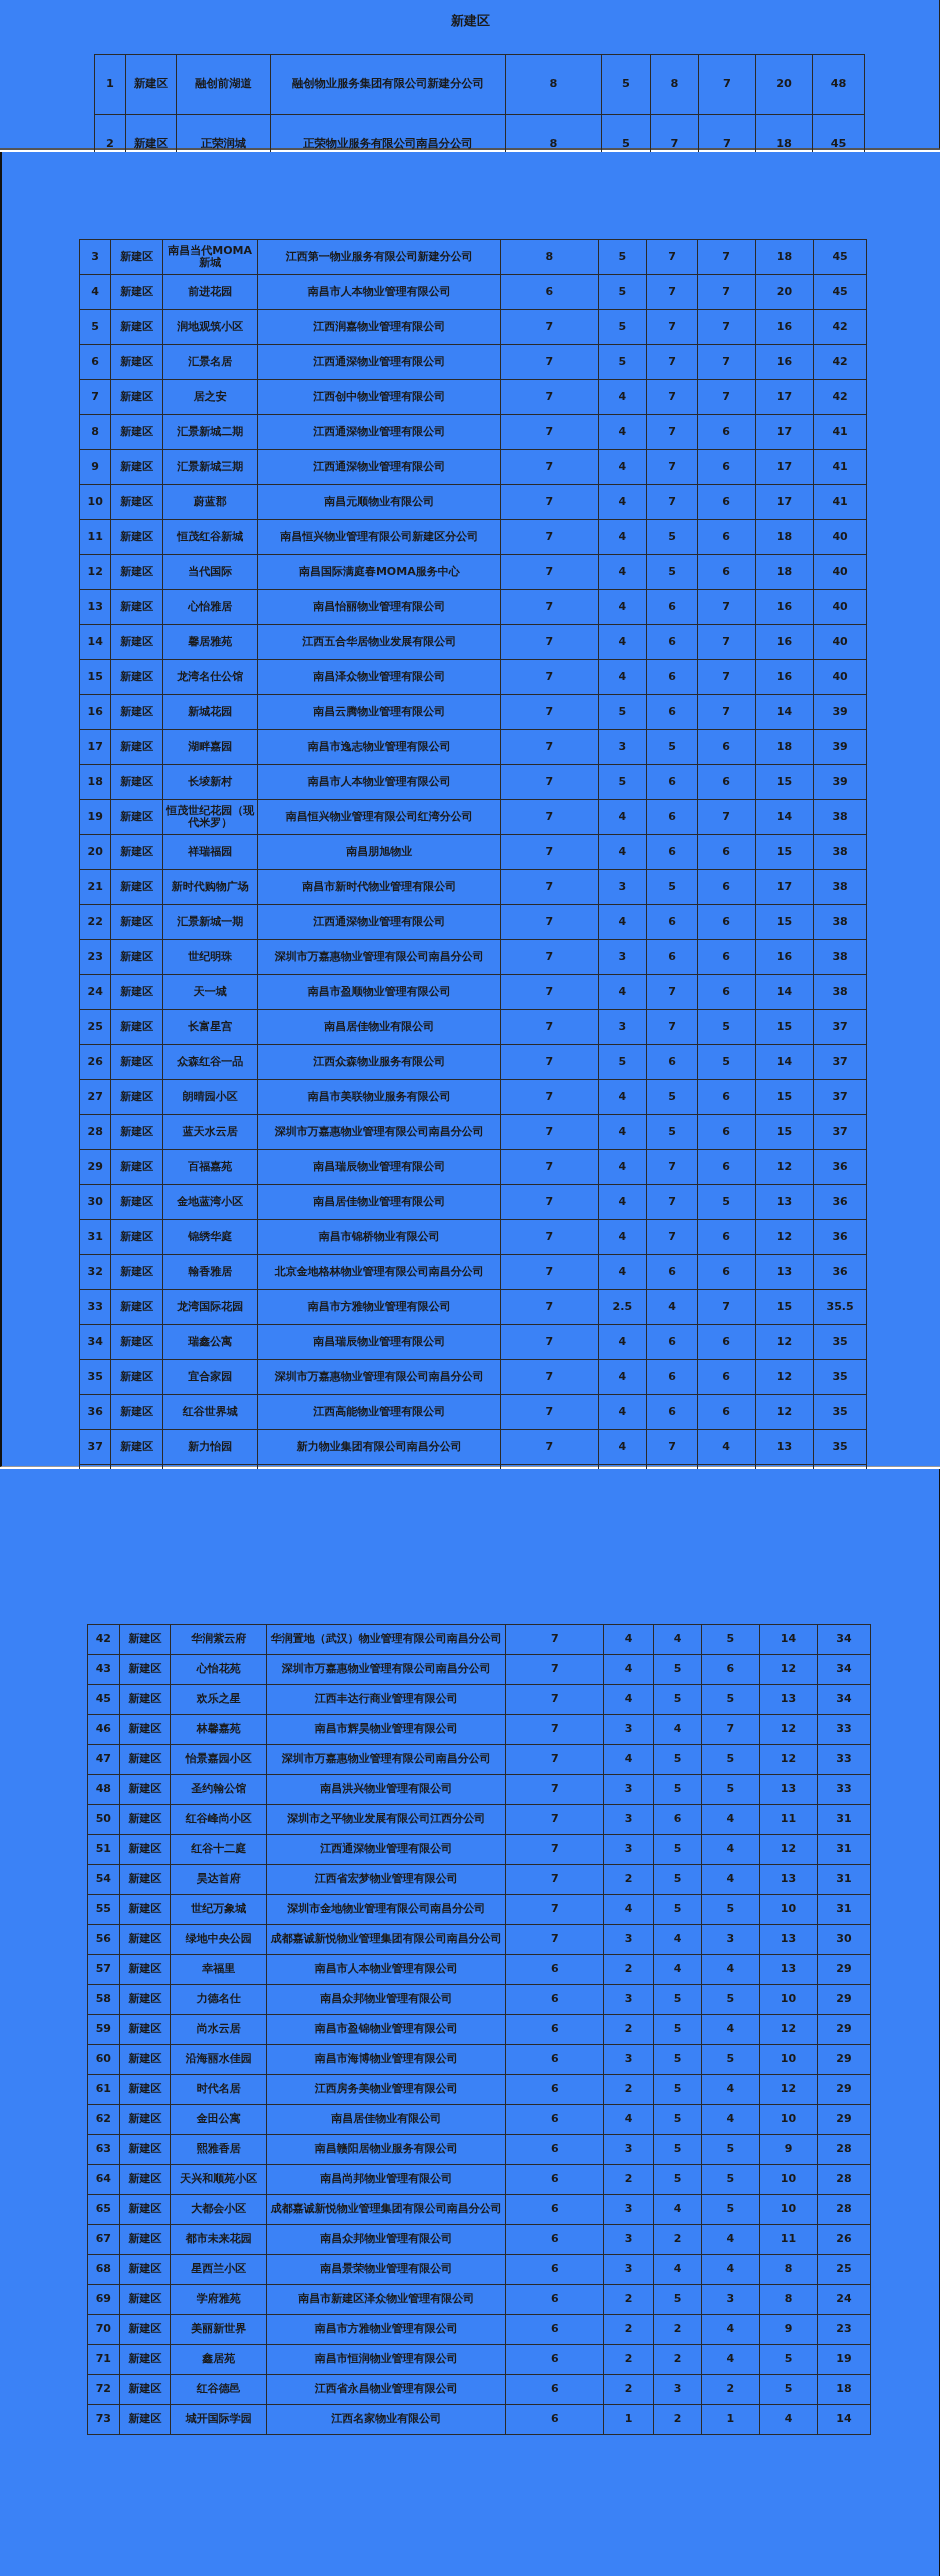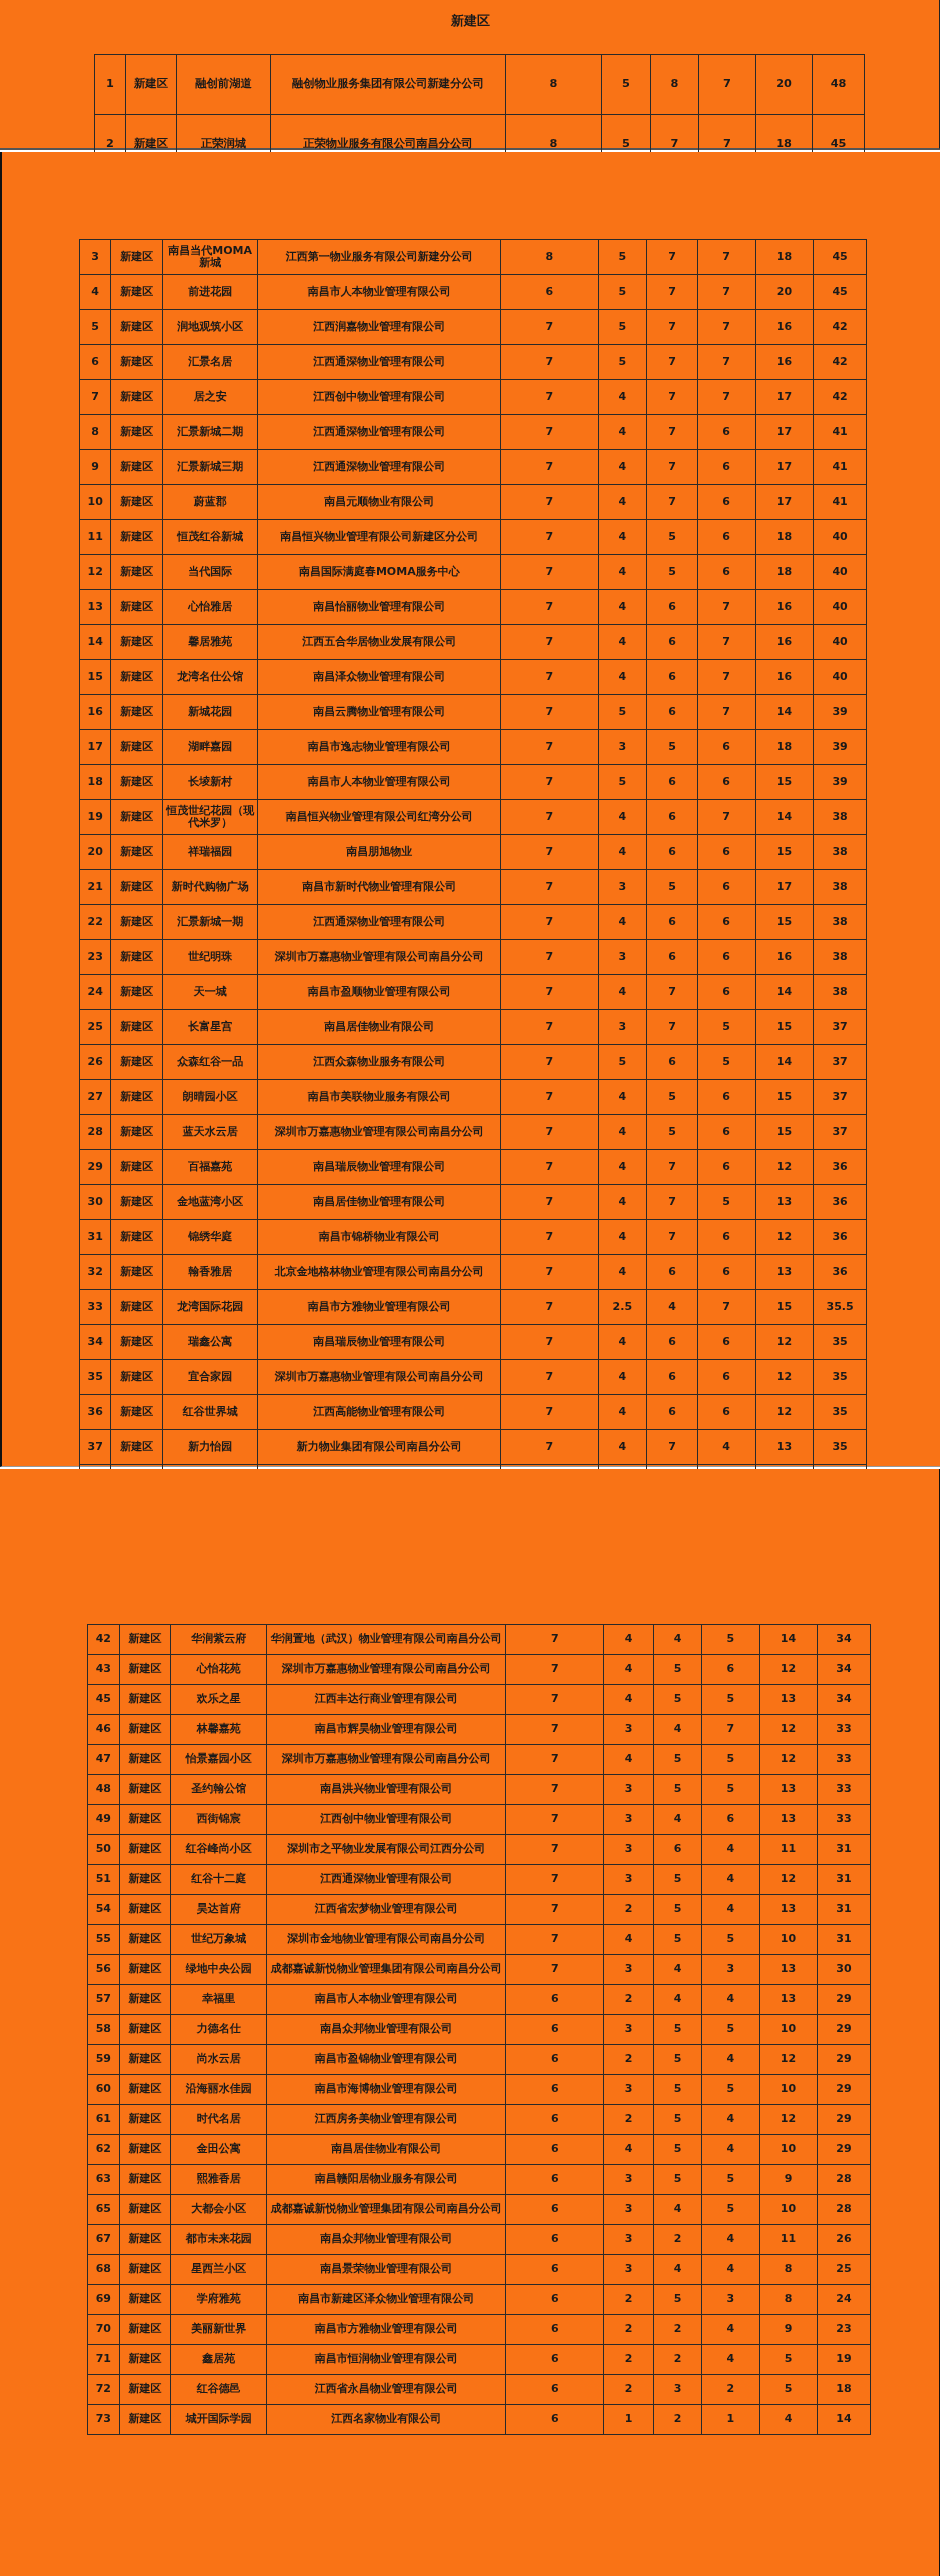--- a/index.html
+++ b/index.html
@@ -1,18 +1,18 @@
 <!DOCTYPE html>
 <html style="font-size:14px"><head>
 <meta charset="utf-8">
 <style>
   html, body { margin:0; padding:0; background:#ffffff; }
   body { width:941px; height:2576px; position:relative; overflow:hidden;
          font-family:"DejaVu Sans", "Liberation Sans", sans-serif; color:#1a1a1a; }
-  .page { position:absolute; background:#f97316; box-sizing:border-box;padding-left:32px; }
+  .page { position:absolute; background:#3b82f6; box-sizing:border-box;padding-left:32px; }
   #page1 { left:0; top:0; width:941px; height:150px; border-bottom:2.6px solid #555; border-right:2.6px solid #222; }
   #page2 { left:0; top:152px; width:941px; height:1315px; border-left:2.6px solid #111; border-bottom:1.7px solid #999; }
   #page3 { left:0; top:1469px; width:941px; height:1107px; border-right:2.6px solid #111; }
   .page-title { position:absolute; left:0; width:941px; text-align:center; font-size:13px; font-weight:bold; top:12.2px; }
   table { position:absolute; border-collapse:collapse; table-layout:fixed; }
   td { border:1.3px solid #2a2a2a; text-align:center; vertical-align:middle; font-size:11px; padding:0 1.7px; overflow:hidden; line-height:12.2px; }
   #t1 { left:94px; top:54px; width:771px; }
   #t1 td { height:59px; font-size:11.3px; font-weight:bold; }
   #t2 { left:77px; top:87px; width:788px; }
   #t2 td { height:34px; }
@@ -635,32 +635,20 @@
           <td>圣约翰公馆</td>
           <td>南昌洪兴物业管理有限公司</td>
           <td>7</td>
           <td>3</td>
           <td>5</td>
           <td>5</td>
           <td>13</td>
           <td>33</td>
         </tr>
         <tr>
-          <td>49</td>
-          <td>新建区</td>
-          <td>西街锦宸</td>
-          <td>江西创中物业管理有限公司</td>
-          <td>7</td>
-          <td>3</td>
-          <td>4</td>
-          <td>6</td>
-          <td>13</td>
-          <td>33</td>
-        </tr>
-        <tr>
           <td>50</td>
           <td>新建区</td>
           <td>红谷峰尚小区</td>
           <td>深圳市之平物业发展有限公司江西分公司</td>
           <td>7</td>
           <td>3</td>
           <td>6</td>
           <td>4</td>
           <td>11</td>
           <td>31</td>
@@ -788,20 +776,32 @@
         <tr>
           <td>63</td>
           <td>新建区</td>
           <td>熙雅香居</td>
           <td>南昌赣阳居物业服务有限公司</td>
           <td>6</td>
           <td>3</td>
           <td>5</td>
           <td>5</td>
           <td>9</td>
+          <td>28</td>
+        </tr>
+        <tr>
+          <td>64</td>
+          <td>新建区</td>
+          <td>天兴和顺苑小区</td>
+          <td>南昌尚邦物业管理有限公司</td>
+          <td>6</td>
+          <td>2</td>
+          <td>5</td>
+          <td>5</td>
+          <td>10</td>
           <td>28</td>
         </tr>
         <tr>
           <td>65</td>
           <td>新建区</td>
           <td>大都会小区</td>
           <td>成都嘉诚新悦物业管理集团有限公司南昌分公司</td>
           <td>6</td>
           <td>3</td>
           <td>4</td>

